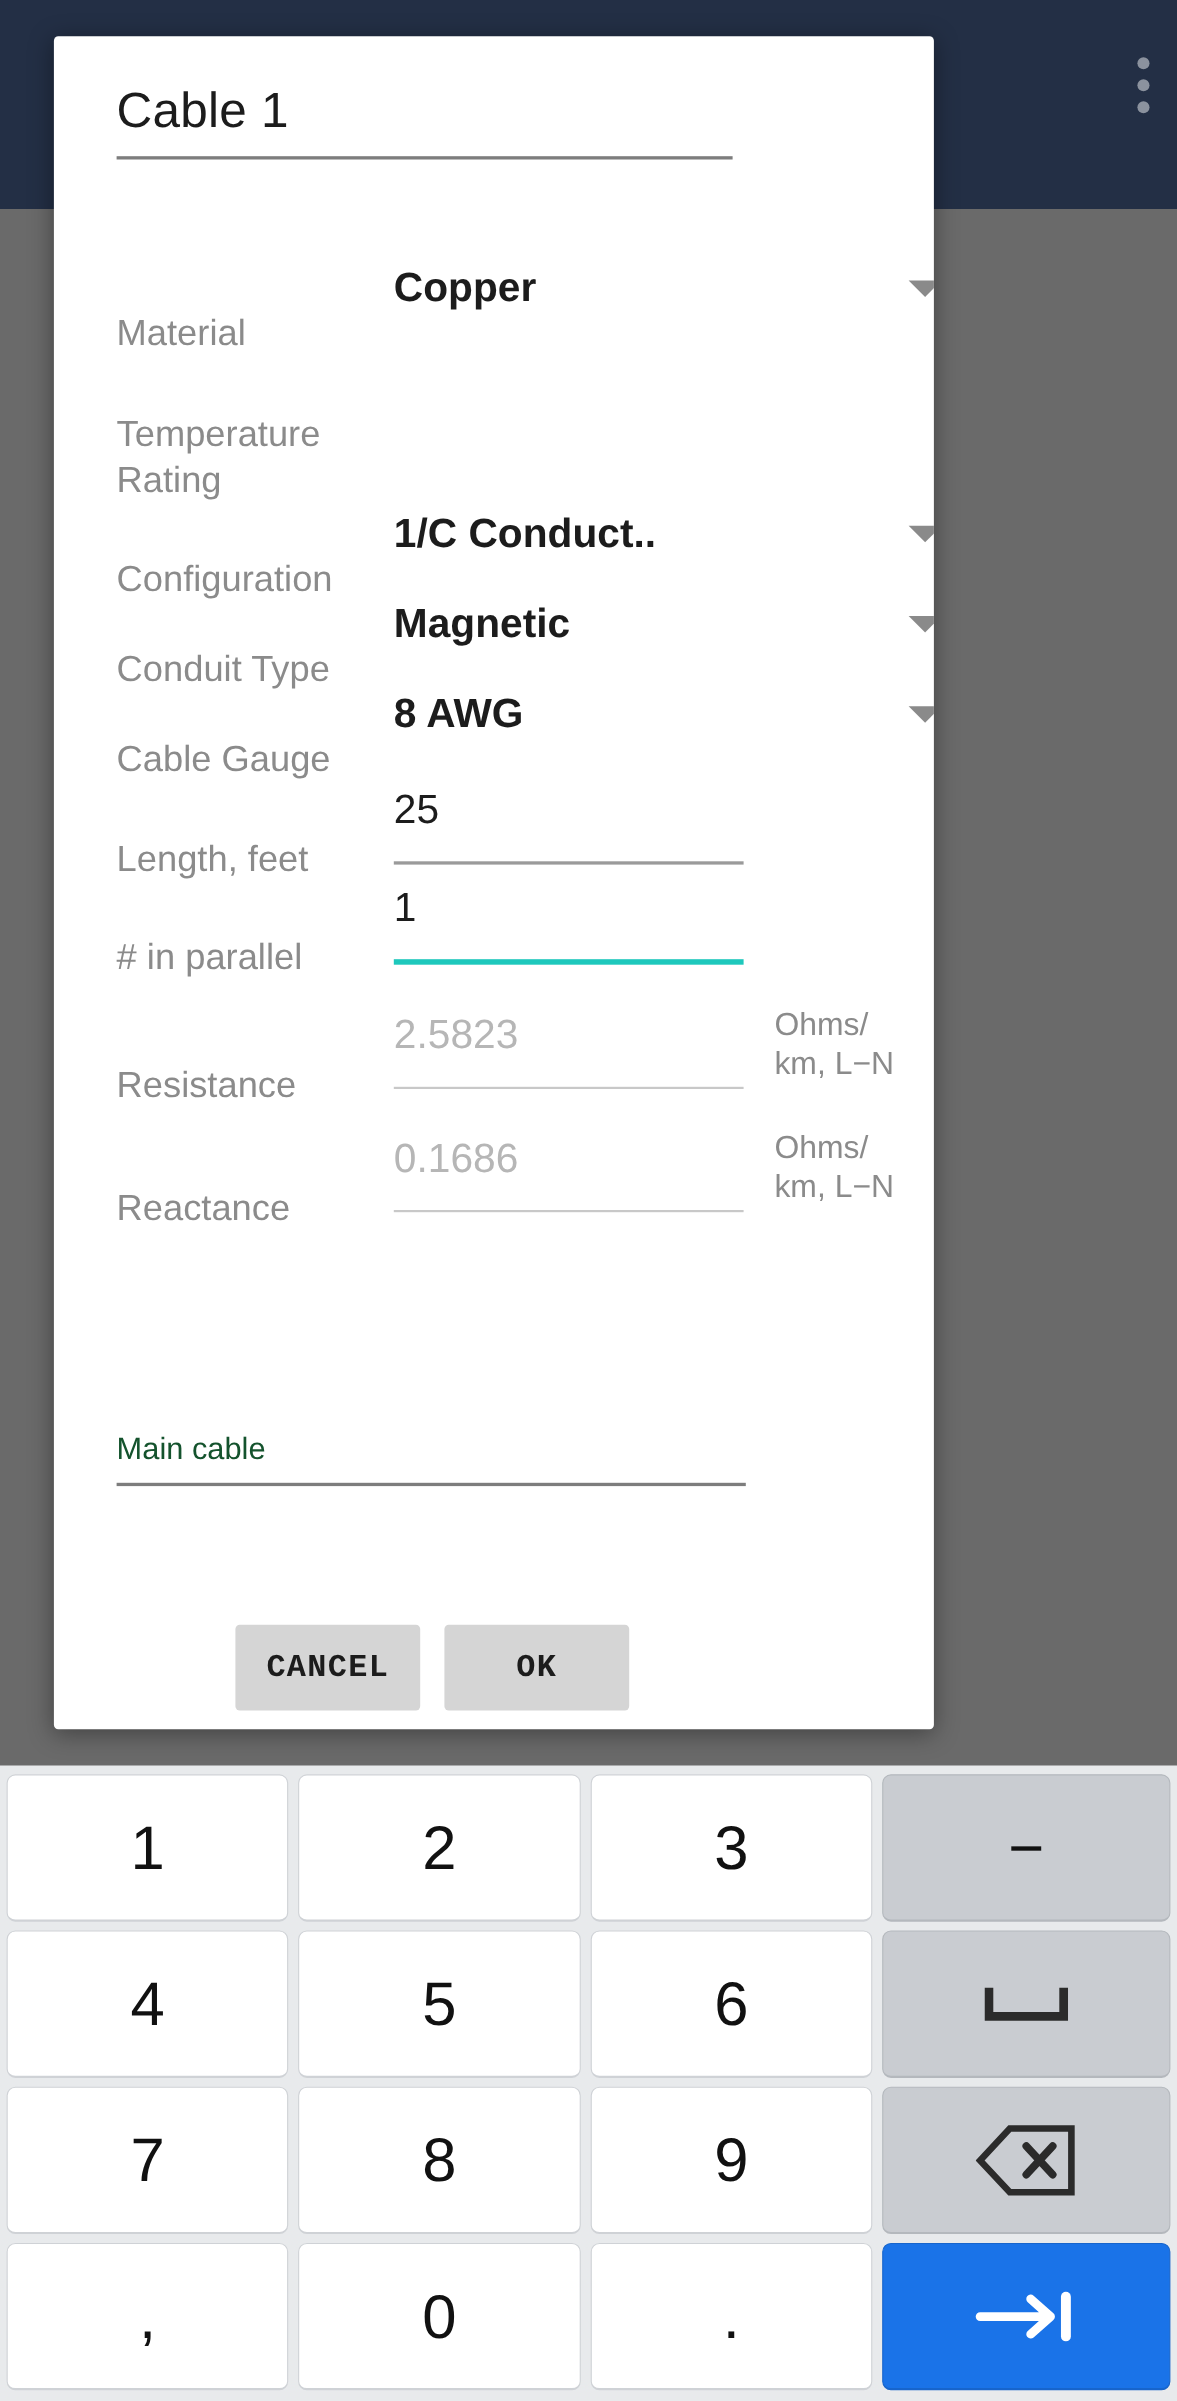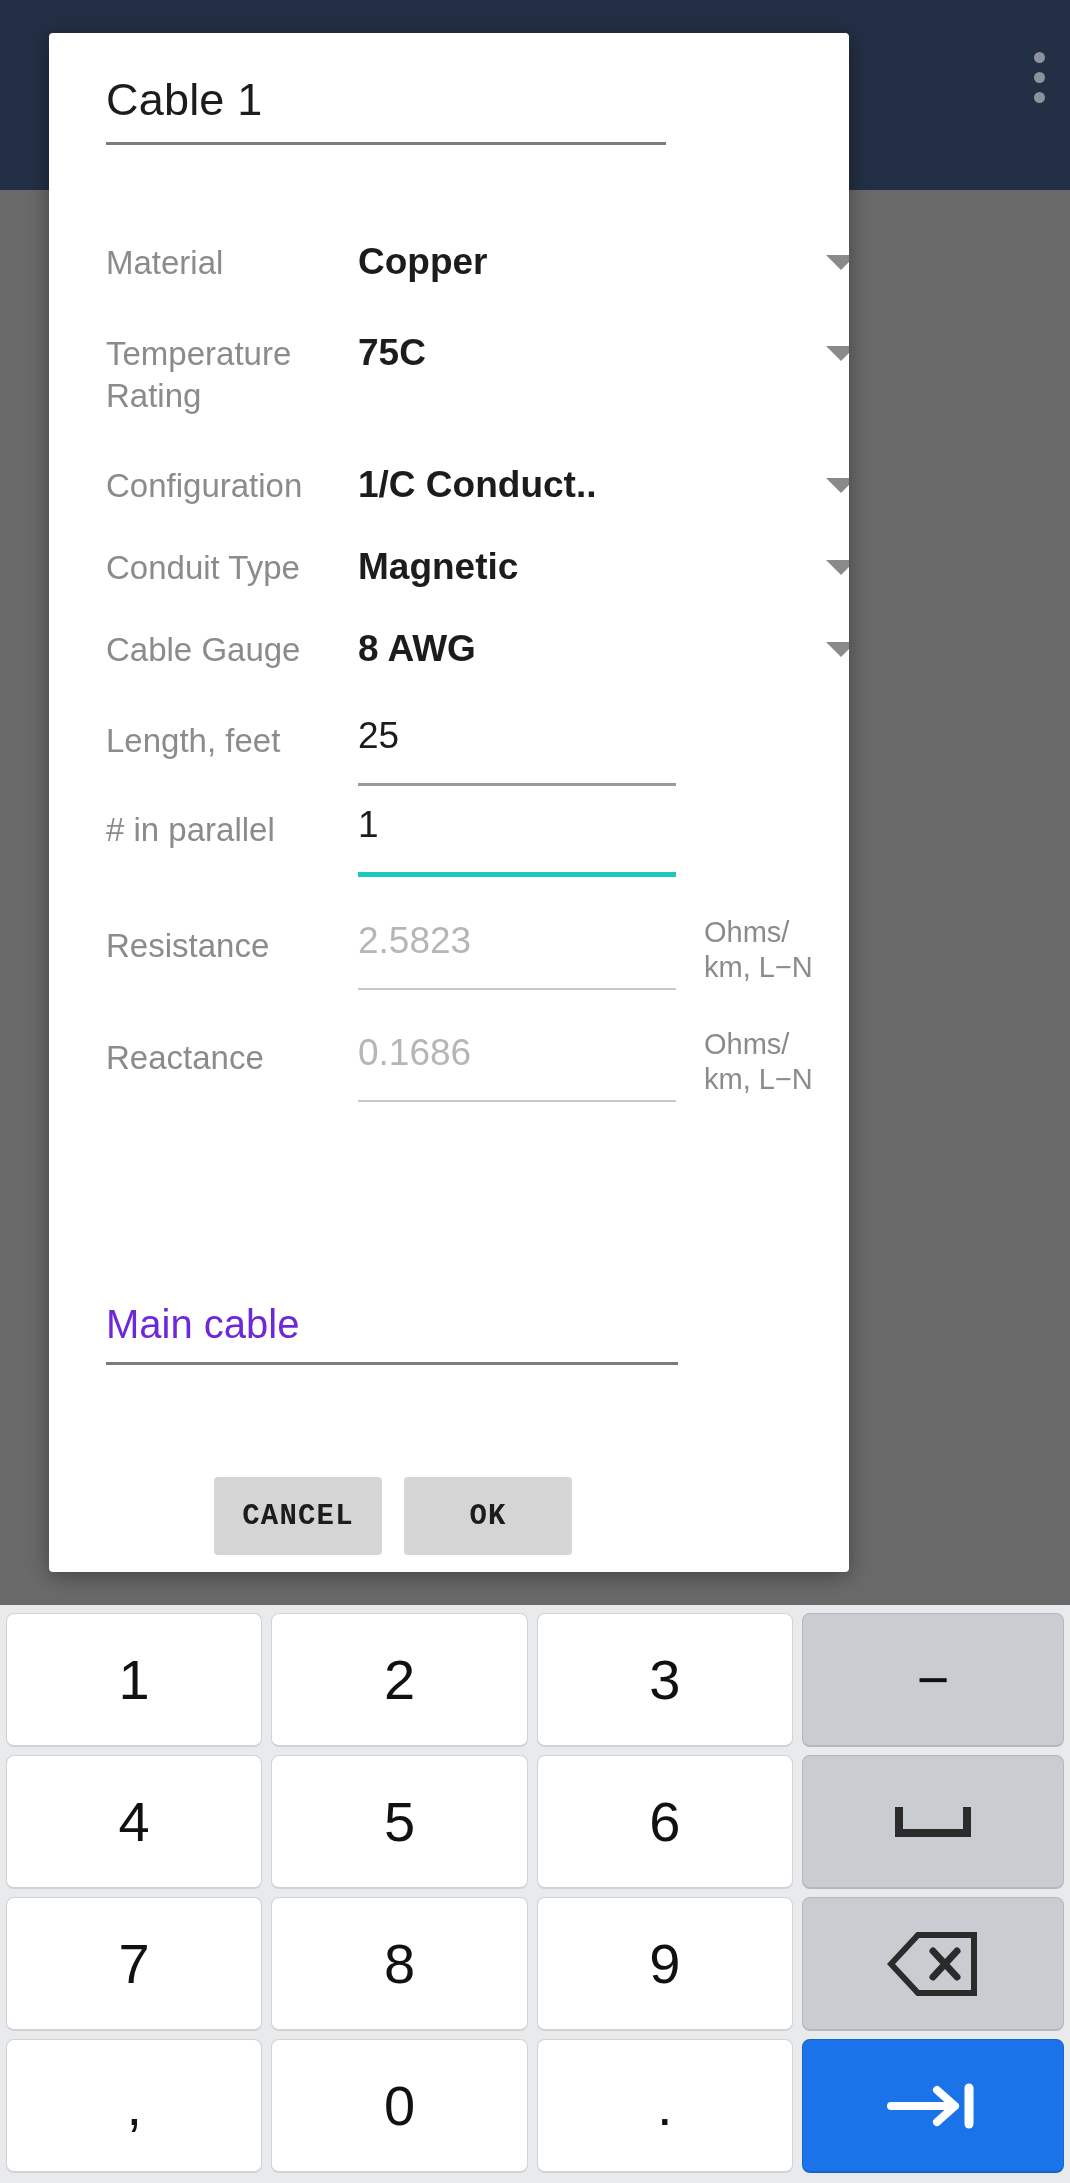--- a/index.html
+++ b/index.html
@@ -54,20 +54,21 @@
   }
 
   .row {
     position: absolute; left: 57px; width: 772px;
     display: flex; align-items: flex-start;
   }
   .row .lbl {
     width: 252px; flex: 0 0 252px;
     font-size: 33px; color: #8b8b8b; line-height: 1.28;
     padding-top: 4px;
+    margin-top: 40px;
   }
   .row .ctl { flex: 1; position: relative; }
 
   
   .sel {
     display: flex; align-items: center; justify-content: space-between;
     padding-right: 22px; min-height: 48px; font-weight: bold;
   }
   .sel .selval {
     font-size: 37px; color: #1c1c1c; white-space: nowrap;
@@ -92,21 +93,21 @@
   .inp .bar.light { height: 2px; background: #c8c8c8; }
 
   .unit {
     position: absolute; left: 346px; top: -6px; width: 160px;
     font-size: 29px; color: #8b8b8b; line-height: 1.2;
   }
 
   .note-field {
     position: absolute; left: 57px; top: 1267px; width: 572px;
   }
-  .note-field .val { font-size: 40px; color: #6d28d9; line-height: 1.2; }
+  .note-field .val { font-size: 28px; color: #14532d; line-height: 1.2; }
   .note-field .rule { margin-top: 14px; height: 3px; background: #7d7d7d; }
 
   #dialog-actions {
     position: absolute; left: 0; top: 1444px; width: 872px;
     display: flex; gap: 22px; padding-left: 165px;
   }
   .dlg-btn {
     background: #d5d5d5; border: none; border-radius: 4px;
     height: 78px; min-width: 168px; padding: 0 26px;
     font-family: Liberation Mono, monospace;
@@ -167,26 +168,20 @@
       <div class="ctl">
         <div class="sel">
           <span class="selval">Copper</span>
           <span class="caret"></span>
         </div>
       </div>
     </div>
 
     <div class="row" style="top:296px">
       <div class="lbl">Temperature Rating</div>
-      <div class="ctl">
-        <div class="sel">
-          <span class="selval">75C</span>
-          <span class="caret"></span>
-        </div>
-      </div>
     </div>
 
     <div class="row" style="top:428px">
       <div class="lbl">Configuration</div>
       <div class="ctl">
         <div class="sel">
           <span class="selval">1/C Conduct..</span>
           <span class="caret"></span>
         </div>
       </div>

